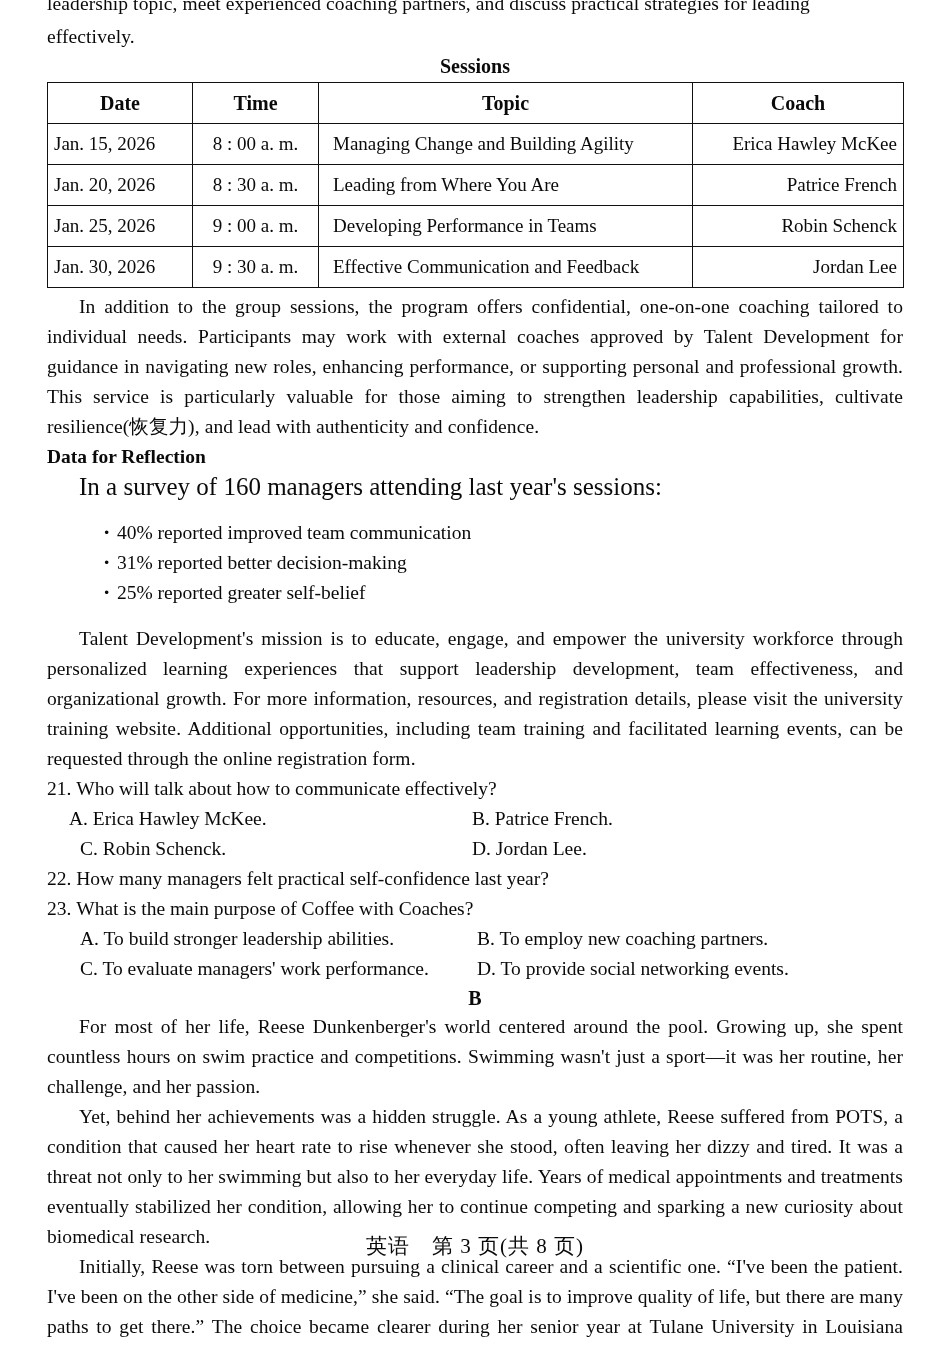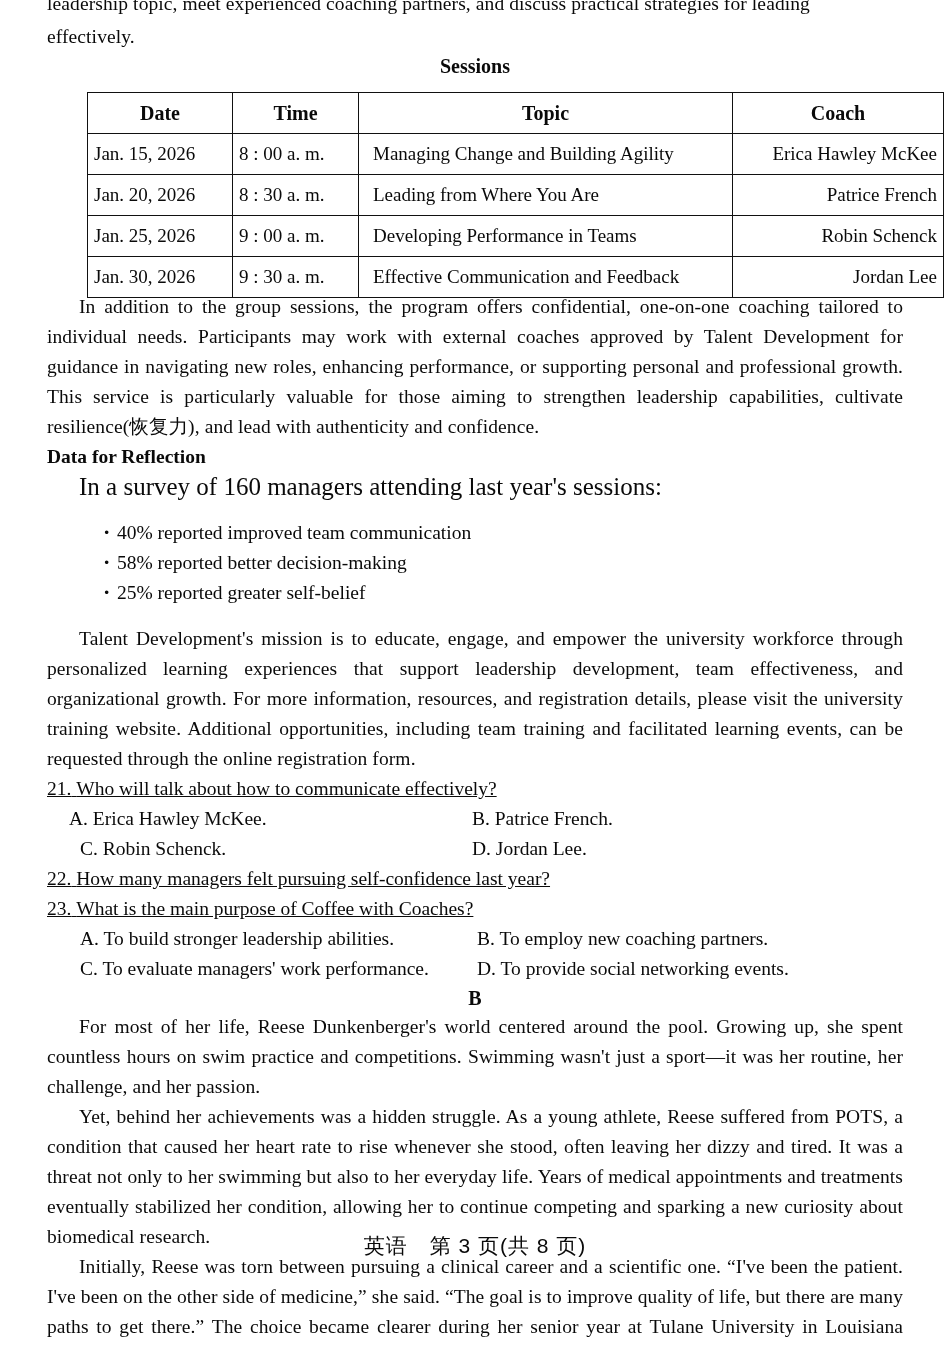--- a/index.html
+++ b/index.html
@@ -63,41 +63,40 @@
     width: 856px;
     text-align: center;
     font-size: 20px;
     font-weight: bold;
     line-height: 26px;
   }
 
   table.sessions {
     position: absolute;
     left: 47px;
-    top: 92px;
+    top: 82px;
     width: 856px;
     border-collapse: collapse;
     table-layout: fixed;
-    margin-left: 40px;
   }
   table.sessions th,
   table.sessions td {
     border: 1.6px solid #111111;
     font-size: 19px;
     line-height: 24px;
     padding: 8px 6px;
     vertical-align: middle;
   }
   table.sessions th {
     text-align: center;
     font-weight: bold;
     font-size: 20px;
   }
   table.sessions td.c-date { white-space: nowrap; }
-  table.sessions td.c-time { white-space: nowrap; }
+  table.sessions td.c-time { text-align: center; white-space: nowrap; }
   table.sessions td.c-topic { text-align: left; padding-left: 14px; }
   table.sessions td.c-coach { text-align: right; }
 
   col.w-date  { width: 145px; }
   col.w-time  { width: 126px; }
   col.w-topic { width: 374px; }
   col.w-coach { width: 211px; }
 
   
   .after-table {
@@ -139,21 +138,20 @@
     top: -1px;
     font-size: 22px;
     font-weight: bold;
   }
 
   
   .question {
     font-size: 19.5px;
     line-height: 30px;
     margin: 0;
-    text-decoration: underline;
   }
 
   .opts {
     font-size: 19.5px;
     line-height: 30px;
     position: relative;
     height: 30px;
   }
   .opt {
     position: absolute;
@@ -185,21 +183,21 @@
   }
 
   
   .footer {
     position: absolute;
     left: 0;
     top: 1232px;
     width: 950px;
     text-align: center;
     font-size: 21px;
-    font-family: Liberation Sans, sans-serif;
+    font-family: Liberation Serif, serif;
     letter-spacing: 1px;
   }
 </style>
 </head>
 <body>
 
 <div class="page">
 
   <div class="clipped-wrap">
     <p class="para">leadership topic, meet experienced coaching partners, and discuss practical strategies for leading</p>
@@ -257,40 +255,40 @@
   <div class="after-table">
 
     <p class="para indent">In addition to the group sessions, the program offers confidential, one-on-one coaching tailored to individual needs. Participants may work with external coaches approved by Talent Development for guidance in navigating new roles, enhancing performance, or supporting personal and professional growth. This service is particularly valuable for those aiming to strengthen leadership capabilities, cultivate resilience(恢复力), and lead with authenticity and confidence.</p>
 
     <p class="heading-bold">Data for Reflection</p>
 
     <p class="survey-lead">In a survey of 160 managers attending last year's sessions:</p>
 
     <ul class="bullets">
       <li>40% reported improved team communication</li>
-      <li>58% reported better decision-making</li>
+      <li>31% reported better decision-making</li>
       <li>25% reported greater self-belief</li>
     </ul>
 
     <p class="para indent">Talent Development's mission is to educate, engage, and empower the university workforce through personalized learning experiences that support leadership development, team effectiveness, and organizational growth. For more information, resources, and registration details, please visit the university training website. Additional opportunities, including team training and facilitated learning events, can be requested through the online registration form.</p>
 
     <p class="question">
       <span class="q-num">21.</span><span>&nbsp;</span><span>Who will talk about how to communicate effectively?</span>
     </p>
     <div class="opts two">
       <span class="opt opt-a">A. Erica Hawley McKee.</span>
       <span class="opt opt-b">B. Patrice French.</span>
     </div>
     <div class="opts two">
       <span class="opt opt-c">C. Robin Schenck.</span>
       <span class="opt opt-d">D. Jordan Lee.</span>
     </div>
 
     <p class="question">
-      <span class="q-num">22.</span><span>&nbsp;</span><span>How many managers felt pursuing self-confidence last year?</span>
+      <span class="q-num">22.</span><span>&nbsp;</span><span>How many managers felt practical self-confidence last year?</span>
     </p>
 
     <p class="question">
       <span class="q-num">23.</span><span>&nbsp;</span><span>What is the main purpose of Coffee with Coaches?</span>
     </p>
     <div class="opts two-tight">
       <span class="opt opt-a">A. To build stronger leadership abilities.</span>
       <span class="opt opt-b">B. To employ new coaching partners.</span>
     </div>
     <div class="opts two-tight">

